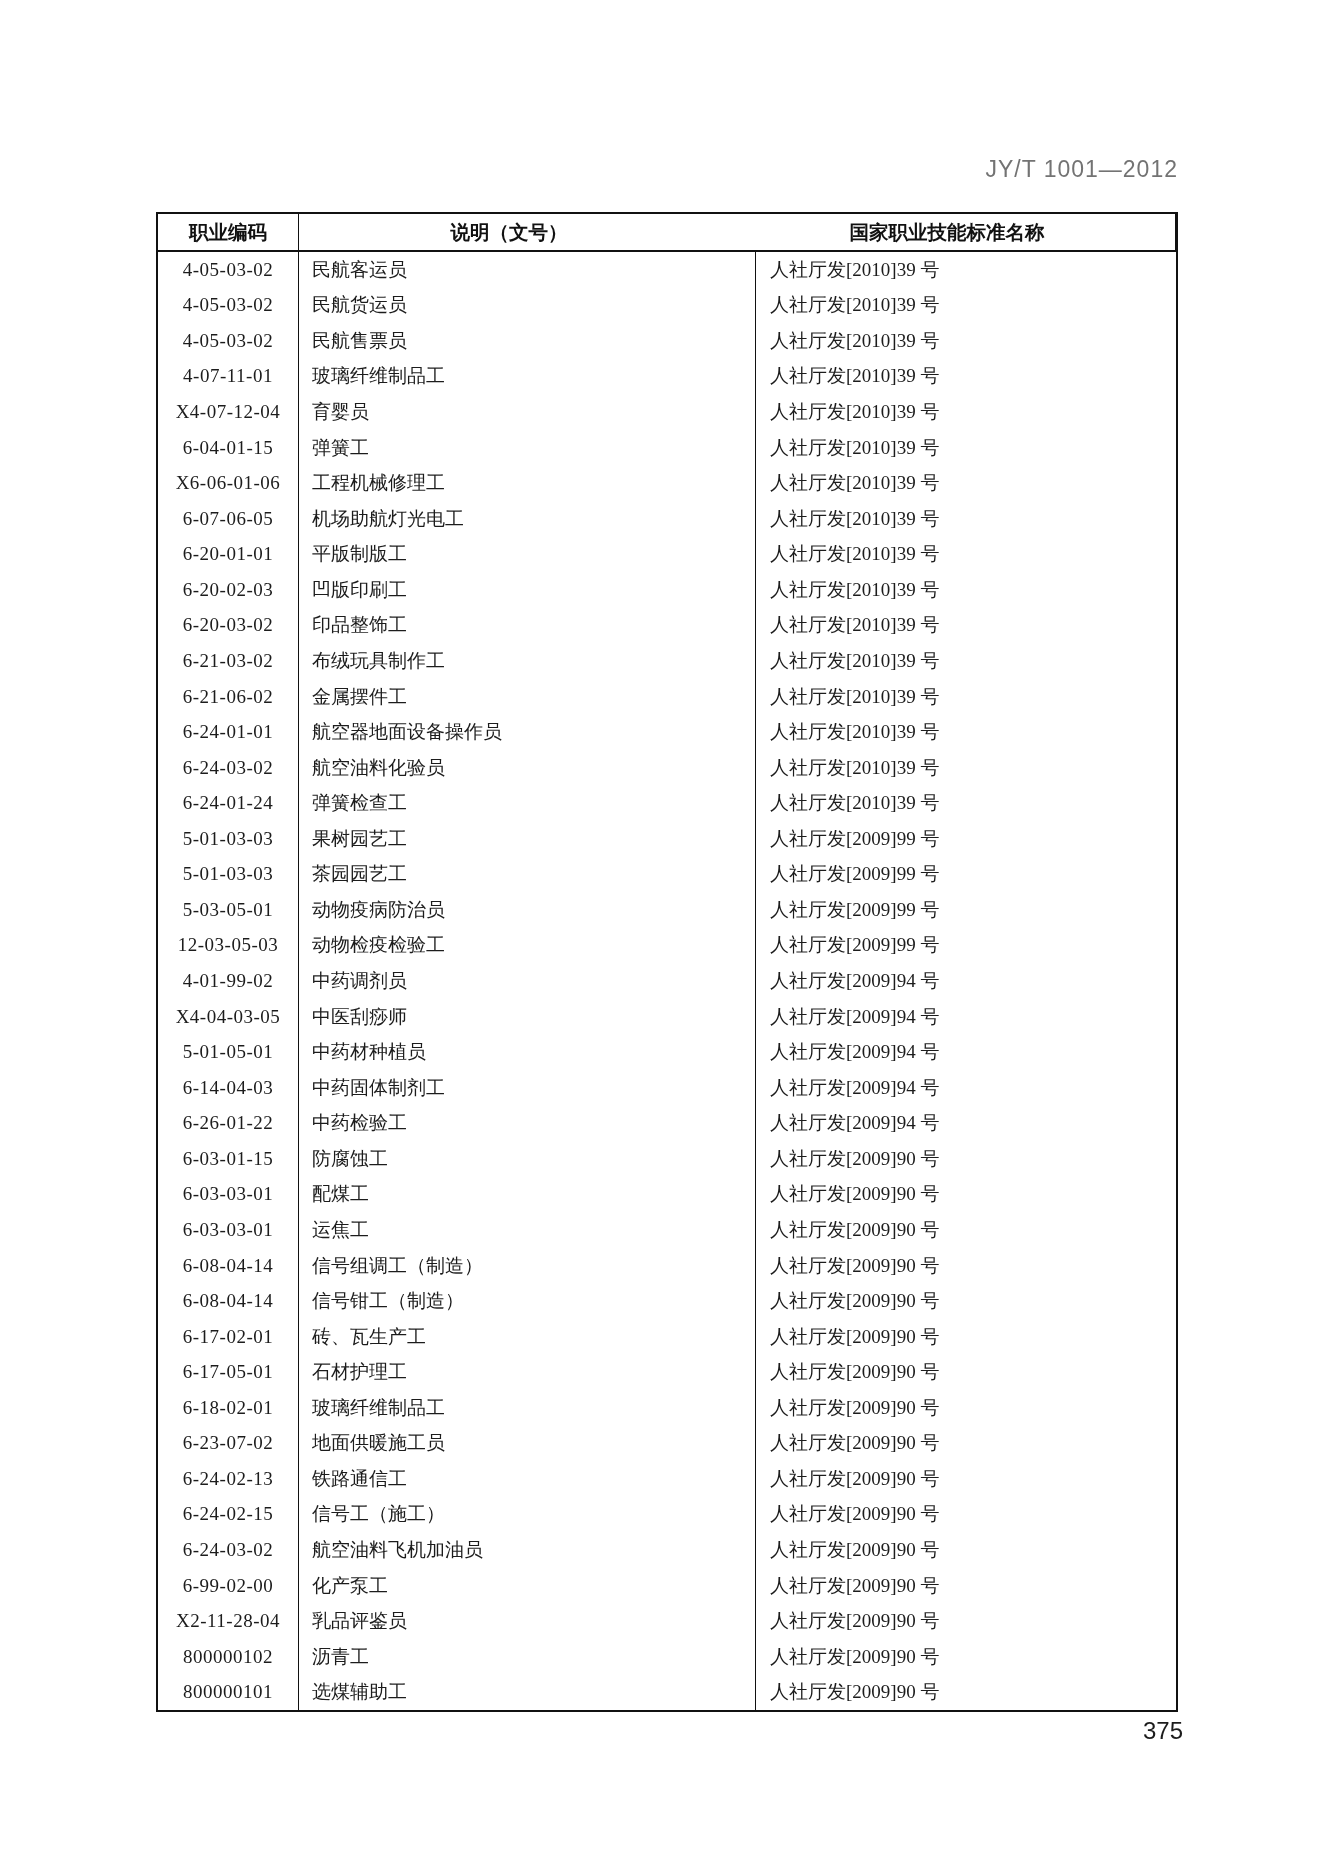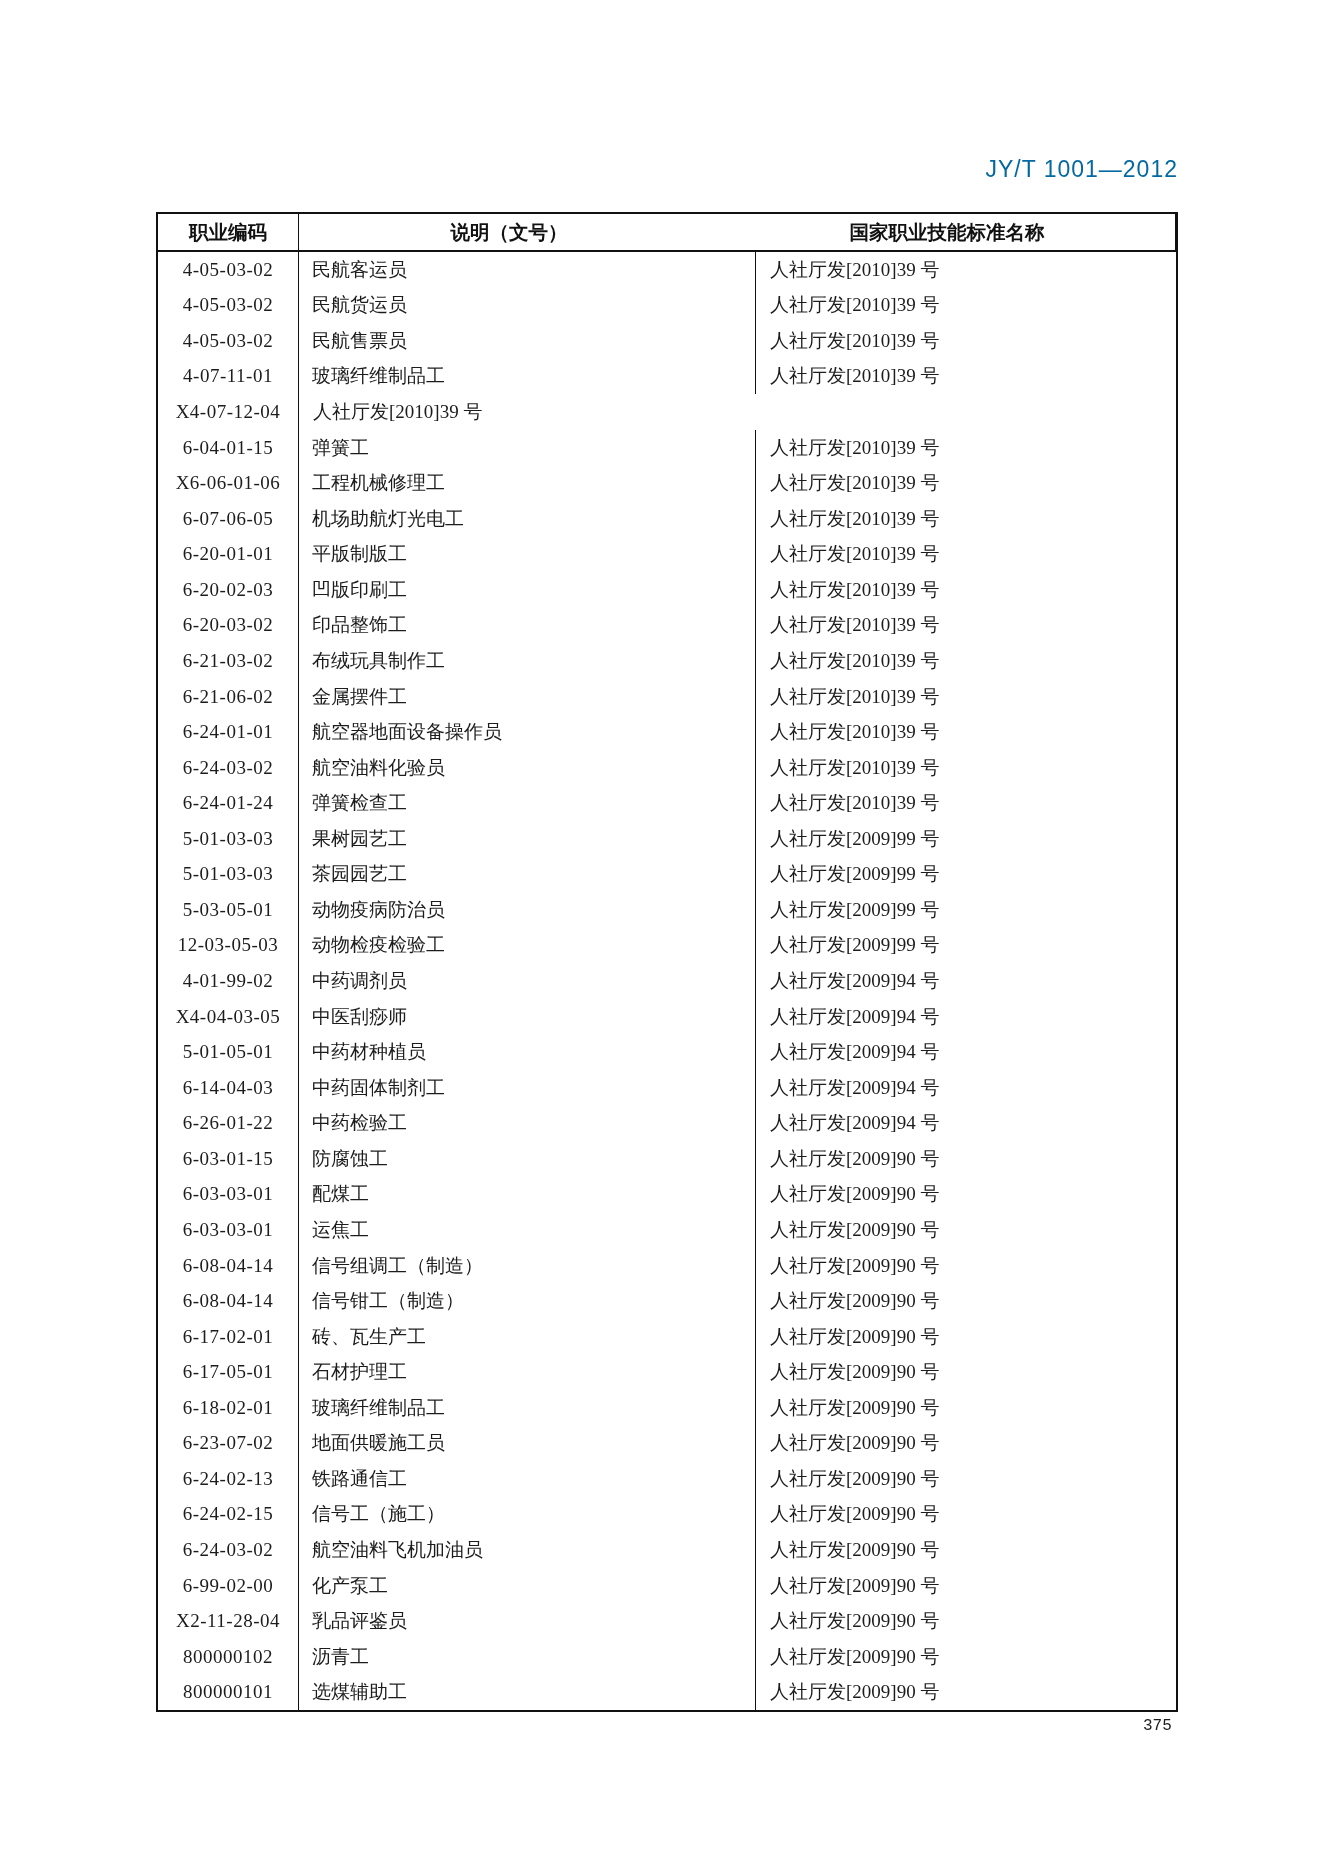--- a/index.html
+++ b/index.html
@@ -15,21 +15,21 @@
     color: #1c1c1c;
   }
   .std-num {
     position: absolute;
     top: 156px;
     right: 145px;
     font-family: "Liberation Sans", "DejaVu Sans", sans-serif;
     font-size: 23px;
     font-weight: 500;
     letter-spacing: 1px;
-    color: #0369a1;
+    color: #737373;
     white-space: nowrap;
   }
   .table-wrap {
     position: absolute;
     left: 156px;
     top: 212px;
     width: 1022px;
     height: 1500px;
     border: 2.5px solid #111;
     box-sizing: border-box;
@@ -80,22 +80,22 @@
     justify-content: center;
     font-family: "Liberation Serif", "DejaVu Serif", serif;
     letter-spacing: 0.5px;
   }
   .cell.name { padding-left: 13px; }
   .cell.note { padding-left: 14px; }
   .page-num {
     position: absolute;
     top: 1717px;
     left: 1143px;
-    font-size: 16px;
-    font-family: Liberation Mono, monospace;
+    font-size: 24px;
+    font-family: Liberation Sans, sans-serif;
     color: #1c1c1c;
   }
 </style>
 </head>
 <body>
 
 <div class="std-num">JY/T 1001—2012</div>
 
 <div class="table-wrap">
   <div class="thead">
@@ -123,20 +123,21 @@
   </div>
 
   <div class="trow">
     <div class="cell code col-code">4-07-11-01</div>
     <div class="cell name col-name">玻璃纤维制品工</div>
     <div class="cell note col-note">人社厅发[2010]39 号</div>
   </div>
 
   <div class="trow">
     <div class="cell code col-code">X4-07-12-04</div>
+    <div class="cell name col-name">育婴员</div>
     <div class="cell note col-note">人社厅发[2010]39 号</div>
   </div>
 
   <div class="trow">
     <div class="cell code col-code">6-04-01-15</div>
     <div class="cell name col-name">弹簧工</div>
     <div class="cell note col-note">人社厅发[2010]39 号</div>
   </div>
 
   <div class="trow">

